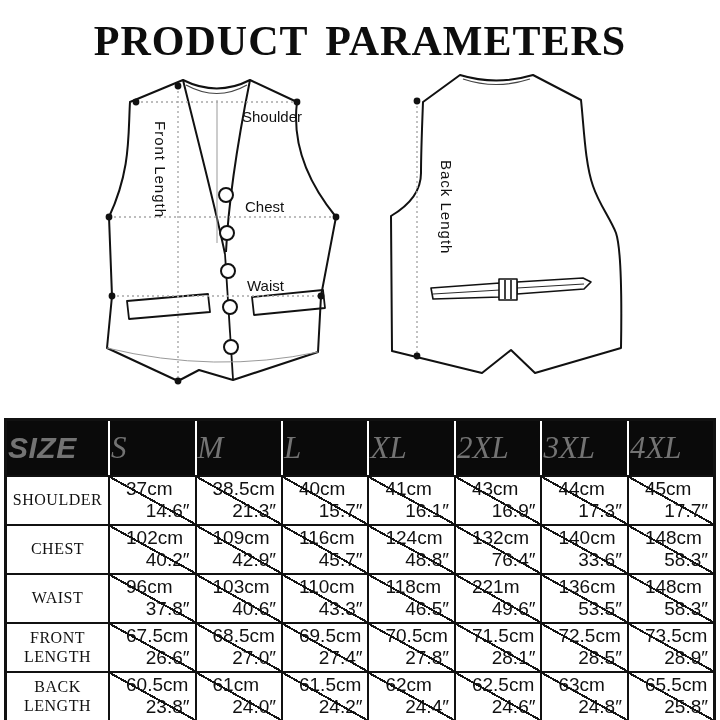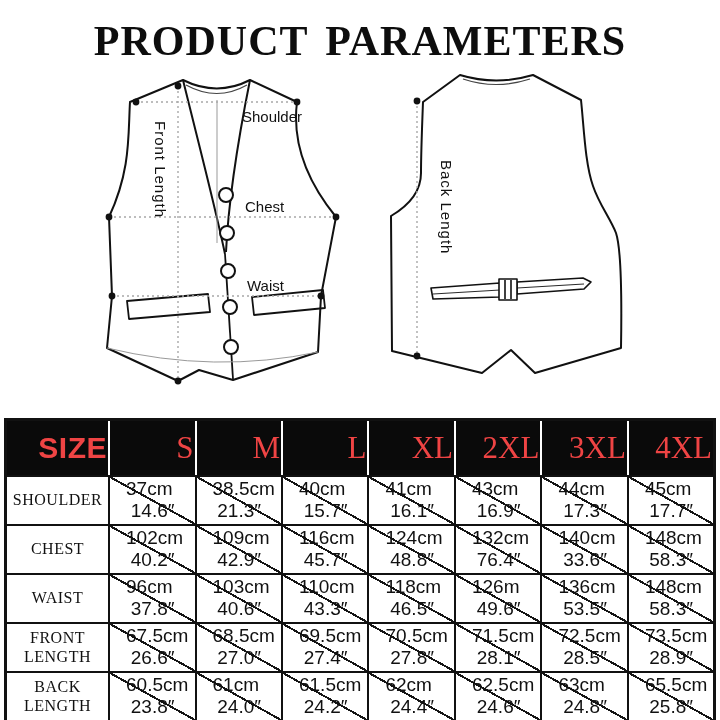--- a/index.html
+++ b/index.html
@@ -15,43 +15,43 @@
   svg text{font-family:"Liberation Sans","DejaVu Sans",sans-serif;}
   .vest-front{position:absolute;left:95px;top:75px;}
   .vest-back{position:absolute;left:388px;top:68px;}
 
   table.size-table{
     position:absolute;left:4px;top:418px;width:712px;height:294px;
     border-collapse:collapse;table-layout:fixed;border:3px solid #111;
     background:#fff;
   }
   .size-table thead th{
-    background:#0a0a0a;color:#ef4444;border-left:2px solid #fff;border-right:2px solid #fff;
-    border-top:none;border-bottom:2px solid #111;height:52px;text-align:right;vertical-align:middle;
+    background:#0a0a0a;color:#737373;border-left:2px solid #fff;border-right:2px solid #fff;
+    border-top:none;border-bottom:2px solid #111;height:52px;text-align:left;vertical-align:middle;font-style:italic;
   }
   .size-table thead th.size-hd{
     font-family:"Liberation Sans","DejaVu Sans",sans-serif;font-weight:bold;font-size:30px;letter-spacing:0.5px;
   }
   .size-table thead th.sz{
     font-family:"Liberation Serif","DejaVu Serif",serif;font-weight:normal;font-size:31px;
   }
   .size-table tbody th.rowlabel{
     border:2.5px solid #111;background:#fff;text-align:center;vertical-align:middle;
     font-family:"Liberation Serif","DejaVu Serif",serif;font-weight:normal;
     font-size:16px;letter-spacing:0.5px;line-height:1.18;color:#111;
   }
   .size-table tbody th.rowlabel span{display:block;}
   .size-table tbody td.val{
     border:2.5px solid #111;position:relative;height:47px;padding:0;
     background-image:linear-gradient(to top right,
       transparent calc(50% - 1px),#151515 calc(50% - 1px),
       #151515 calc(50% + 1px),transparent calc(50% + 1px));
   }
   td.val .cm{position:absolute;top:1px;left:16px;font-size:19px;color:#111;}
-  td.val .in{position:absolute;bottom:2px;right:20px;font-size:19px;color:#111;}
+  td.val .in{position:absolute;bottom:2px;right:5px;font-size:19px;color:#111;}
 </style>
 </head>
 <body>
 
 <div class="title">PRODUCT PARAMETERS</div>
 
 <svg class="vest-front" width="250" height="315" viewBox="0 0 250 315">
   <g fill="none" stroke="#111" stroke-width="2" stroke-linejoin="round">
     <path d="M 88 5 L 35 27 C 33 60 36 95 14 142 L 17 221 L 12 273 L 83 306 L 104 295 L 138 305 L 223 277 L 226 221 L 241 142 C 219 115 196 75 202 27 L 155 5 Q 122 22 88 5 Z"></path>
     <path stroke-width="1.2" stroke="#444" d="M 91 10 Q 122 27 152 10"></path>
@@ -223,21 +223,21 @@
         </td>
       <td class="val">
           <span class="cm">110cm</span>
           <span class="in">43.3″</span>
         </td>
       <td class="val">
           <span class="cm">118cm</span>
           <span class="in">46.5″</span>
         </td>
       <td class="val">
-          <span class="cm">126m</span>
+          <span class="cm">221m</span>
           <span class="in">49.6″</span>
         </td>
       <td class="val">
           <span class="cm">136cm</span>
           <span class="in">53.5″</span>
         </td>
       <td class="val">
           <span class="cm">148cm</span>
           <span class="in">58.3″</span>
         </td>

